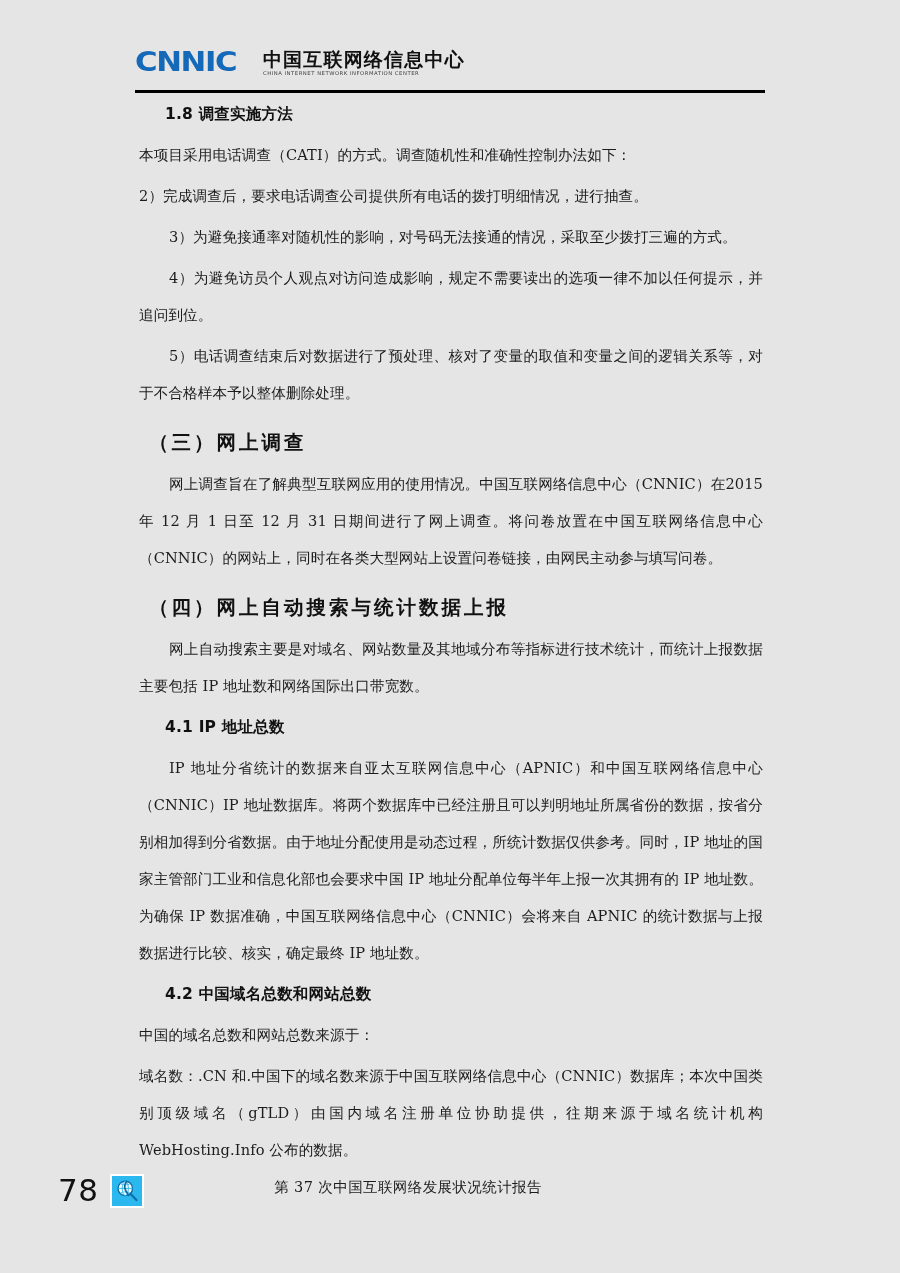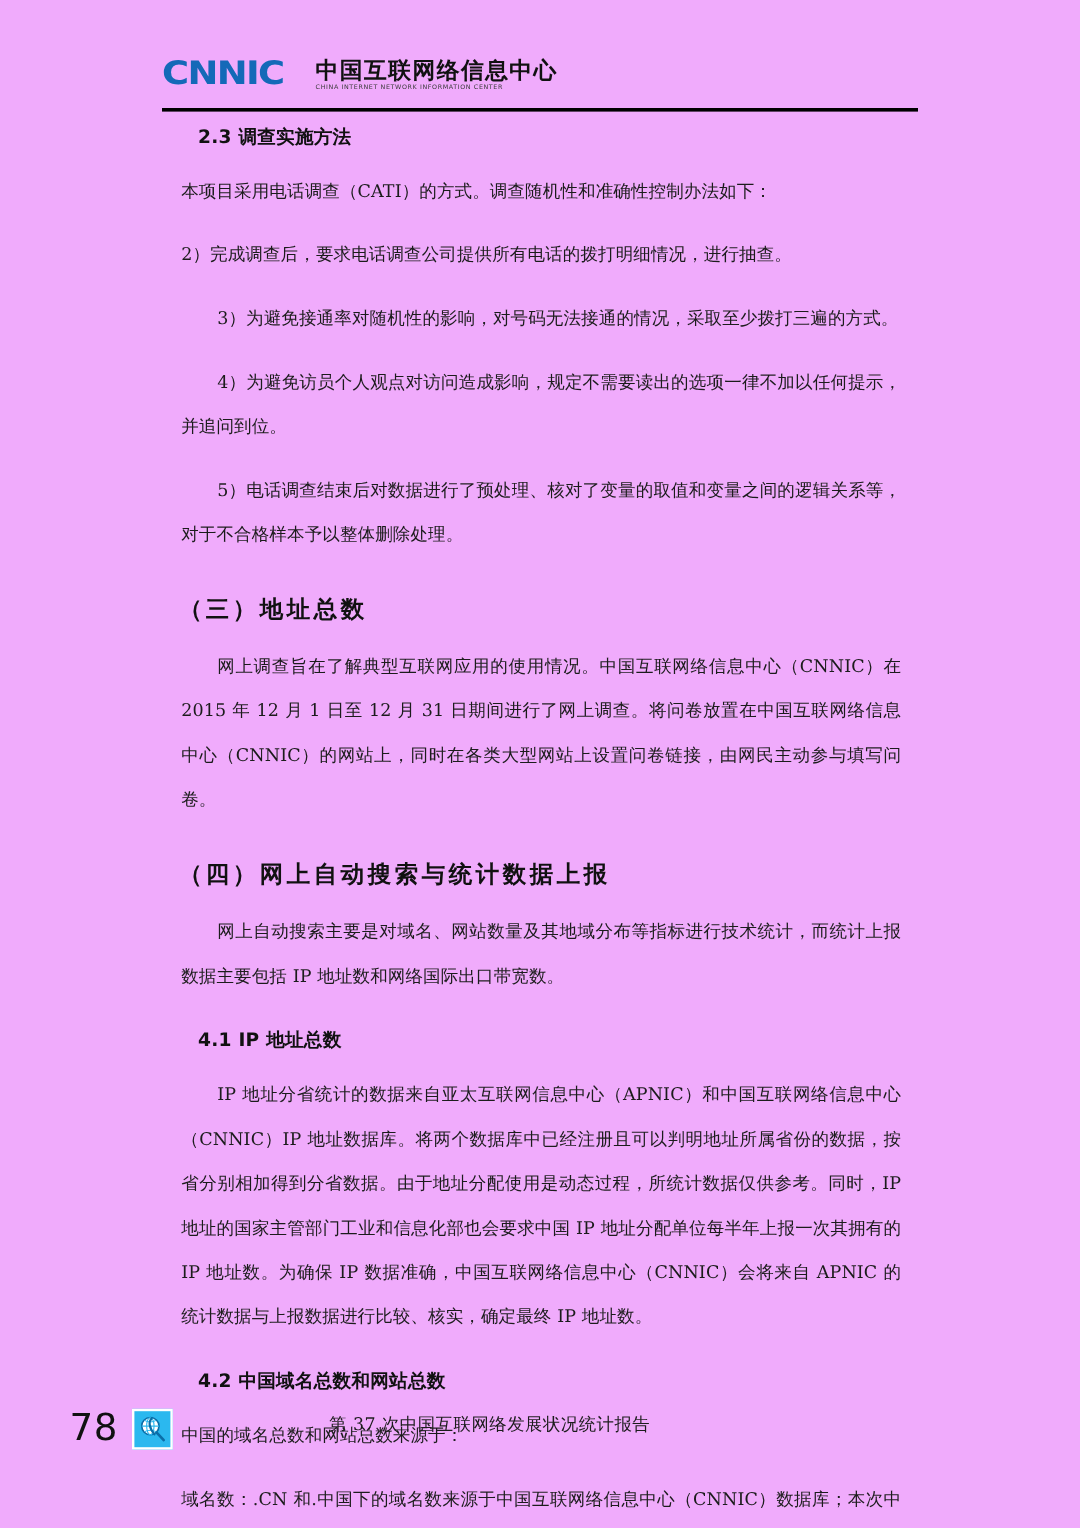--- a/index.html
+++ b/index.html
@@ -8,21 +8,21 @@
     padding: 0;
     background: #ffffff;
   }
   body {
     font-family: "DejaVu Serif", "Liberation Serif", serif;
   }
   #page {
     position: relative;
     width: 900px;
     height: 1273px;
-    background: #f0abfc;
+    background: #e5e5e5;
     overflow: hidden;
     color: #1a1a1a;
   }
 
   
   .header {
     position: absolute;
     left: 135px;
     top: 48px;
     width: 632px;
@@ -101,21 +101,21 @@
     font-weight: 700;
     font-size: 19.5px;
     color: #111111;
     margin: 0 0 9px 0;
     padding-left: 14px;
     letter-spacing: 3px;
   }
   p.para {
     font-size: 14.6px;
     line-height: 37px;
-    margin: 16px;
+    margin: 4px;
     text-align: justify;
     text-justify: inter-ideograph;
     color: #1c1c1c;
     letter-spacing: 0.1px;
   }
   p.indent { text-indent: 30px; }
   p.noindent { text-indent: 0; }
   .gap-s { height: 5px; }
   .gap-m { height: 14px; }
 
@@ -174,36 +174,36 @@
       <span class="logo-cn-wrap">
         <span class="logo-cn">中国互联网络信息中心</span>
         <span class="logo-en">CHINA INTERNET NETWORK INFORMATION CENTER</span>
       </span>
     </div>
   </div>
   <div class="header-rule"></div>
 
   <div class="content">
 
-    <h3 class="h-sub">2.3 调查实施方法</h3>
+    <h3 class="h-sub">1.8 调查实施方法</h3>
 
     <p class="para noindent">本项目采用电话调查（CATI）的方式。调查随机性和准确性控制办法如下：</p>
 
 
     <p class="para noindent">2）完成调查后，要求电话调查公司提供所有电话的拨打明细情况，进行抽查。</p>
 
     <p class="para indent">3）为避免接通率对随机性的影响，对号码无法接通的情况，采取至少拨打三遍的方式。</p>
 
     <p class="para indent">4）为避免访员个人观点对访问造成影响，规定不需要读出的选项一律不加以任何提示，并追问到位。</p>
 
     <p class="para indent">5）电话调查结束后对数据进行了预处理、核对了变量的取值和变量之间的逻辑关系等，对于不合格样本予以整体删除处理。</p>
 
     <div class="gap-m"></div>
 
-    <h2 class="h-major">（三）地址总数</h2>
+    <h2 class="h-major">（三）网上调查</h2>
 
     <p class="para indent">网上调查旨在了解典型互联网应用的使用情况。中国互联网络信息中心（CNNIC）在2015 年 12 月 1 日至 12 月 31 日期间进行了网上调查。将问卷放置在中国互联网络信息中心（CNNIC）的网站上，同时在各类大型网站上设置问卷链接，由网民主动参与填写问卷。</p>
 
     <div class="gap-m"></div>
 
     <h2 class="h-major">（四）网上自动搜索与统计数据上报</h2>
 
     <p class="para indent">网上自动搜索主要是对域名、网站数量及其地域分布等指标进行技术统计，而统计上报数据主要包括 IP 地址数和网络国际出口带宽数。</p>
 
     <div class="gap-s"></div>

